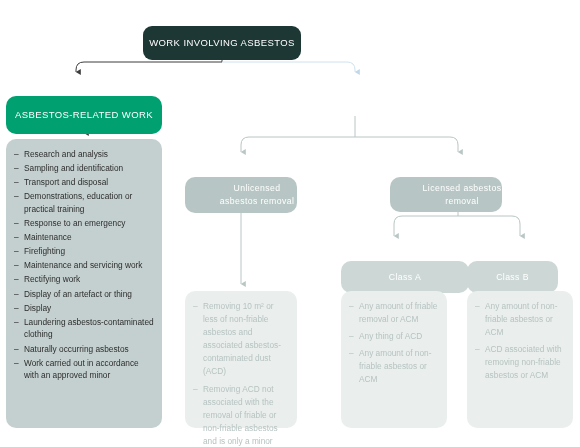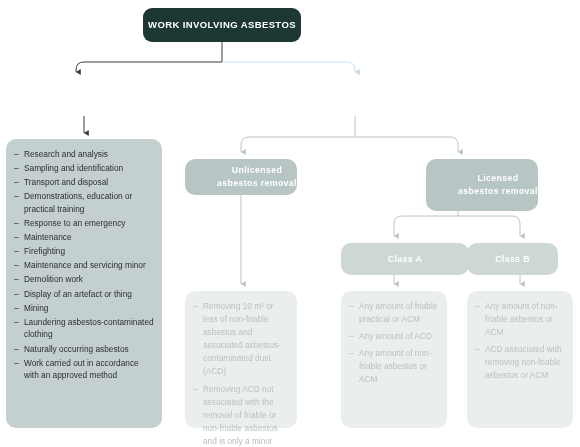--- a/index.html
+++ b/index.html
@@ -25,23 +25,24 @@
 
   
   .node {
     position: absolute;
     border-radius: 10px;
     display: flex;
     align-items: center;
     justify-content: center;
     text-align: center;
     color: #ffffff;
-    font-weight: bold;
+    font-weight: normal;
     letter-spacing: 0.4px;
     line-height: 1.25;
+    margin-top: 18px;
   }
 
   .node.root {
     left: 143px; top: 8px; width: 158px; height: 34px;
     background: #1d3735;
     font-size: 9.5px;
     border-radius: 9px;
   }
 
   .node.green {
@@ -58,21 +59,21 @@
     line-height: 1.4;
   }
 
   .node.grey {
     background: #b7c6c4;
     font-size: 8.7px;
     line-height: 1.45;
     padding-left: 32px;
   }
   .node.unlicensed { left: 185px; top: 159px; width: 112px; height: 36px; }
-  .node.licensed   { left: 426px; top: 159px; width: 112px; height: 52px; }
+  .node.licensed   { left: 390px; top: 159px; width: 112px; height: 35px; }
 
   .node.classbox {
     background: #cdd8d6;
     font-size: 8.7px;
   }
   .node.class-a { left: 341px; top: 243px; width: 128px; height: 32px; text-align: center; }
   .node.class-b { left: 467px; top: 243px; width: 91px; height: 32px; }
 
   
   .panel {
@@ -161,20 +162,23 @@
 
     <path d="M394,275 L394,284" fill="none" stroke="#b9c6c4" stroke-width="1" marker-end="url(#arrGrey)"></path>
 
     <path d="M520,275 L520,284" fill="none" stroke="#b9c6c4" stroke-width="1" marker-end="url(#arrGrey)"></path>
   </svg>
 
   <div class="node root">
     <span>WORK INVOLVING ASBESTOS</span>
   </div>
 
+  <div class="node green">
+    <span>ASBESTOS-RELATED WORK</span>
+  </div>
 
 
   <div class="node grey unlicensed">
     <span>Unlicensed asbestos removal</span>
   </div>
 
   <div class="node grey licensed">
     <span>Licensed asbestos removal</span>
   </div>
 
@@ -211,45 +215,45 @@
         <li>
           <span class="dash">–</span>
           <span class="txt">Maintenance</span>
         </li>
         <li>
           <span class="dash">–</span>
           <span class="txt">Firefighting</span>
         </li>
         <li>
           <span class="dash">–</span>
-          <span class="txt">Maintenance and servicing minor</span>
-        </li>
-        <li>
-          <span class="dash">–</span>
-          <span class="txt">Demolition work</span>
+          <span class="txt">Maintenance and servicing work</span>
+        </li>
+        <li>
+          <span class="dash">–</span>
+          <span class="txt">Rectifying work</span>
         </li>
         <li>
           <span class="dash">–</span>
           <span class="txt">Display of an artefact or thing</span>
         </li>
         <li>
           <span class="dash">–</span>
-          <span class="txt">Mining</span>
+          <span class="txt">Display</span>
         </li>
         <li>
           <span class="dash">–</span>
           <span class="txt">Laundering asbestos-contaminated clothing</span>
         </li>
         <li>
           <span class="dash">–</span>
           <span class="txt">Naturally occurring asbestos</span>
         </li>
         <li>
           <span class="dash">–</span>
-          <span class="txt">Work carried out in accordance with an approved method</span>
+          <span class="txt">Work carried out in accordance with an approved minor</span>
         </li>
       </ul>
   </div>
 
   <div class="panel faint unl-list">
     <ul>
         <li>
           <span class="dash">–</span>
           <span class="txt">Removing 10 m² or less of non-friable asbestos and associated asbestos-contaminated dust (ACD)</span>
         </li>
@@ -257,25 +261,25 @@
           <span class="dash">–</span>
           <span class="txt">Removing ACD not associated with the removal of friable or non-friable asbestos and is only a minor contaminant</span>
         </li>
       </ul>
   </div>
 
   <div class="panel faint cls-a-list">
     <ul>
         <li>
           <span class="dash">–</span>
-          <span class="txt">Any amount of friable practical or ACM</span>
-        </li>
-        <li>
-          <span class="dash">–</span>
-          <span class="txt">Any amount of ACD</span>
+          <span class="txt">Any amount of friable removal or ACM</span>
+        </li>
+        <li>
+          <span class="dash">–</span>
+          <span class="txt">Any thing of ACD</span>
         </li>
         <li>
           <span class="dash">–</span>
           <span class="txt">Any amount of non-friable asbestos or ACM</span>
         </li>
       </ul>
   </div>
 
   <div class="panel faint cls-b-list">
     <ul>

